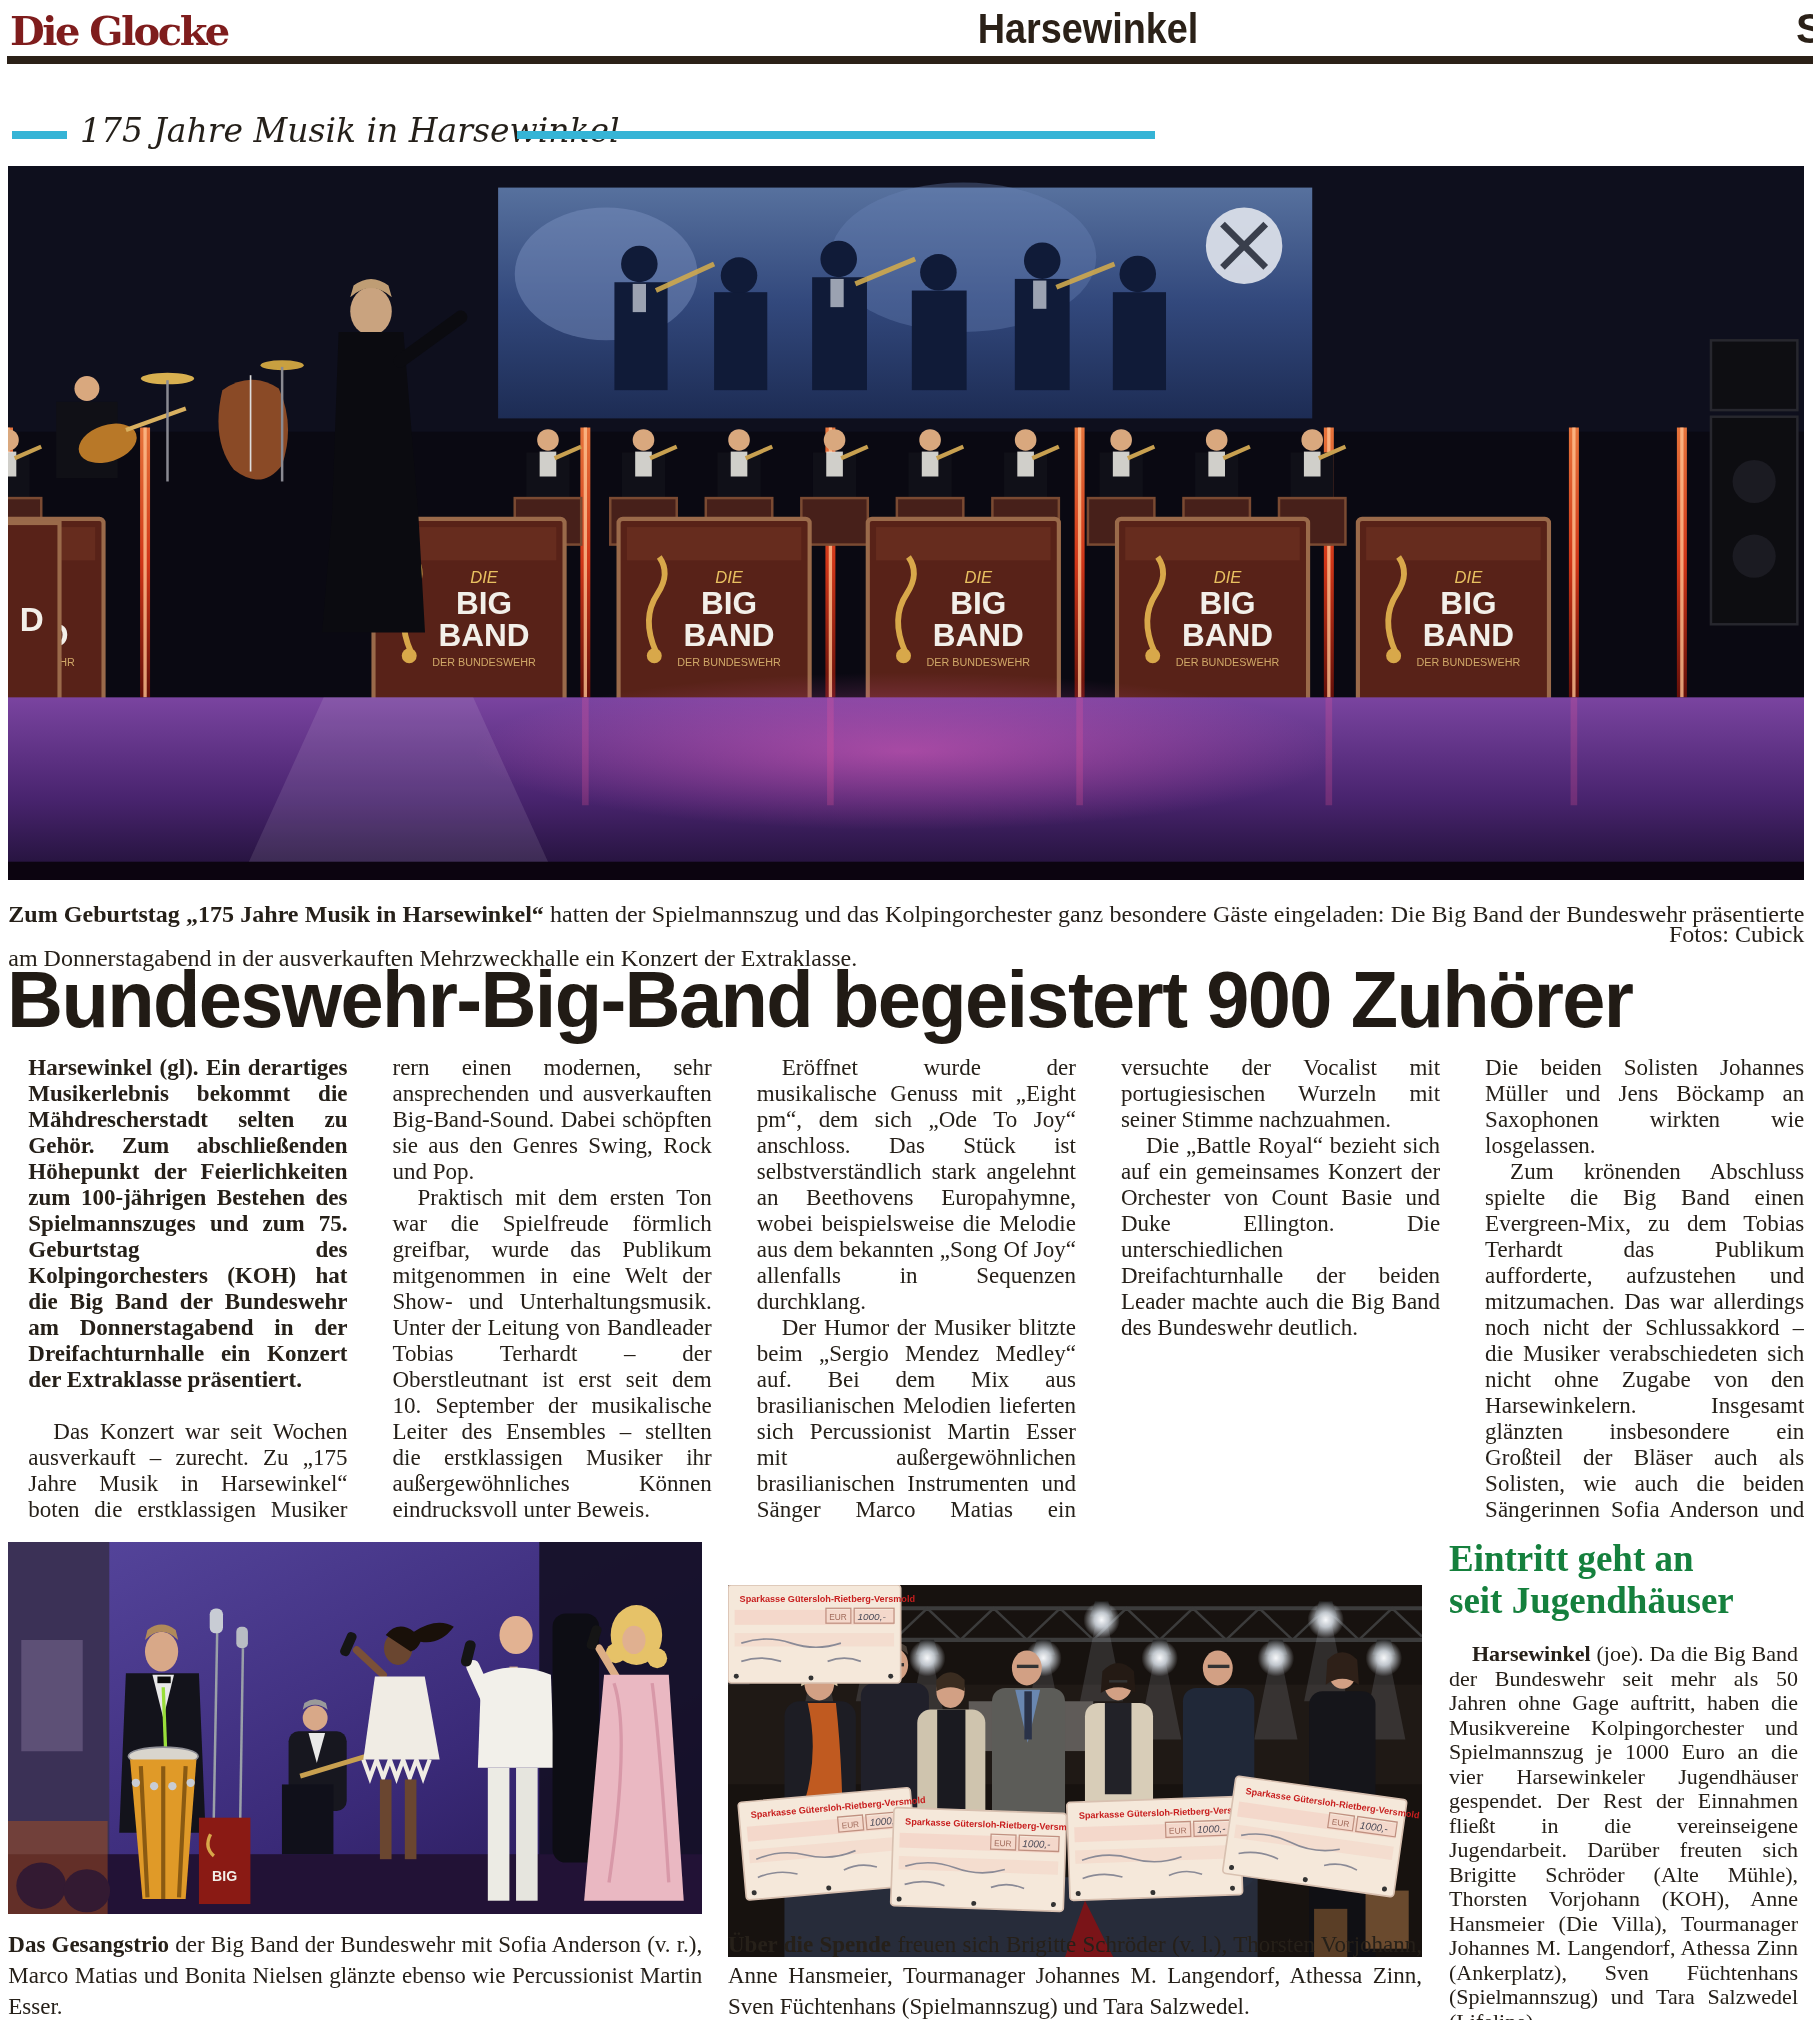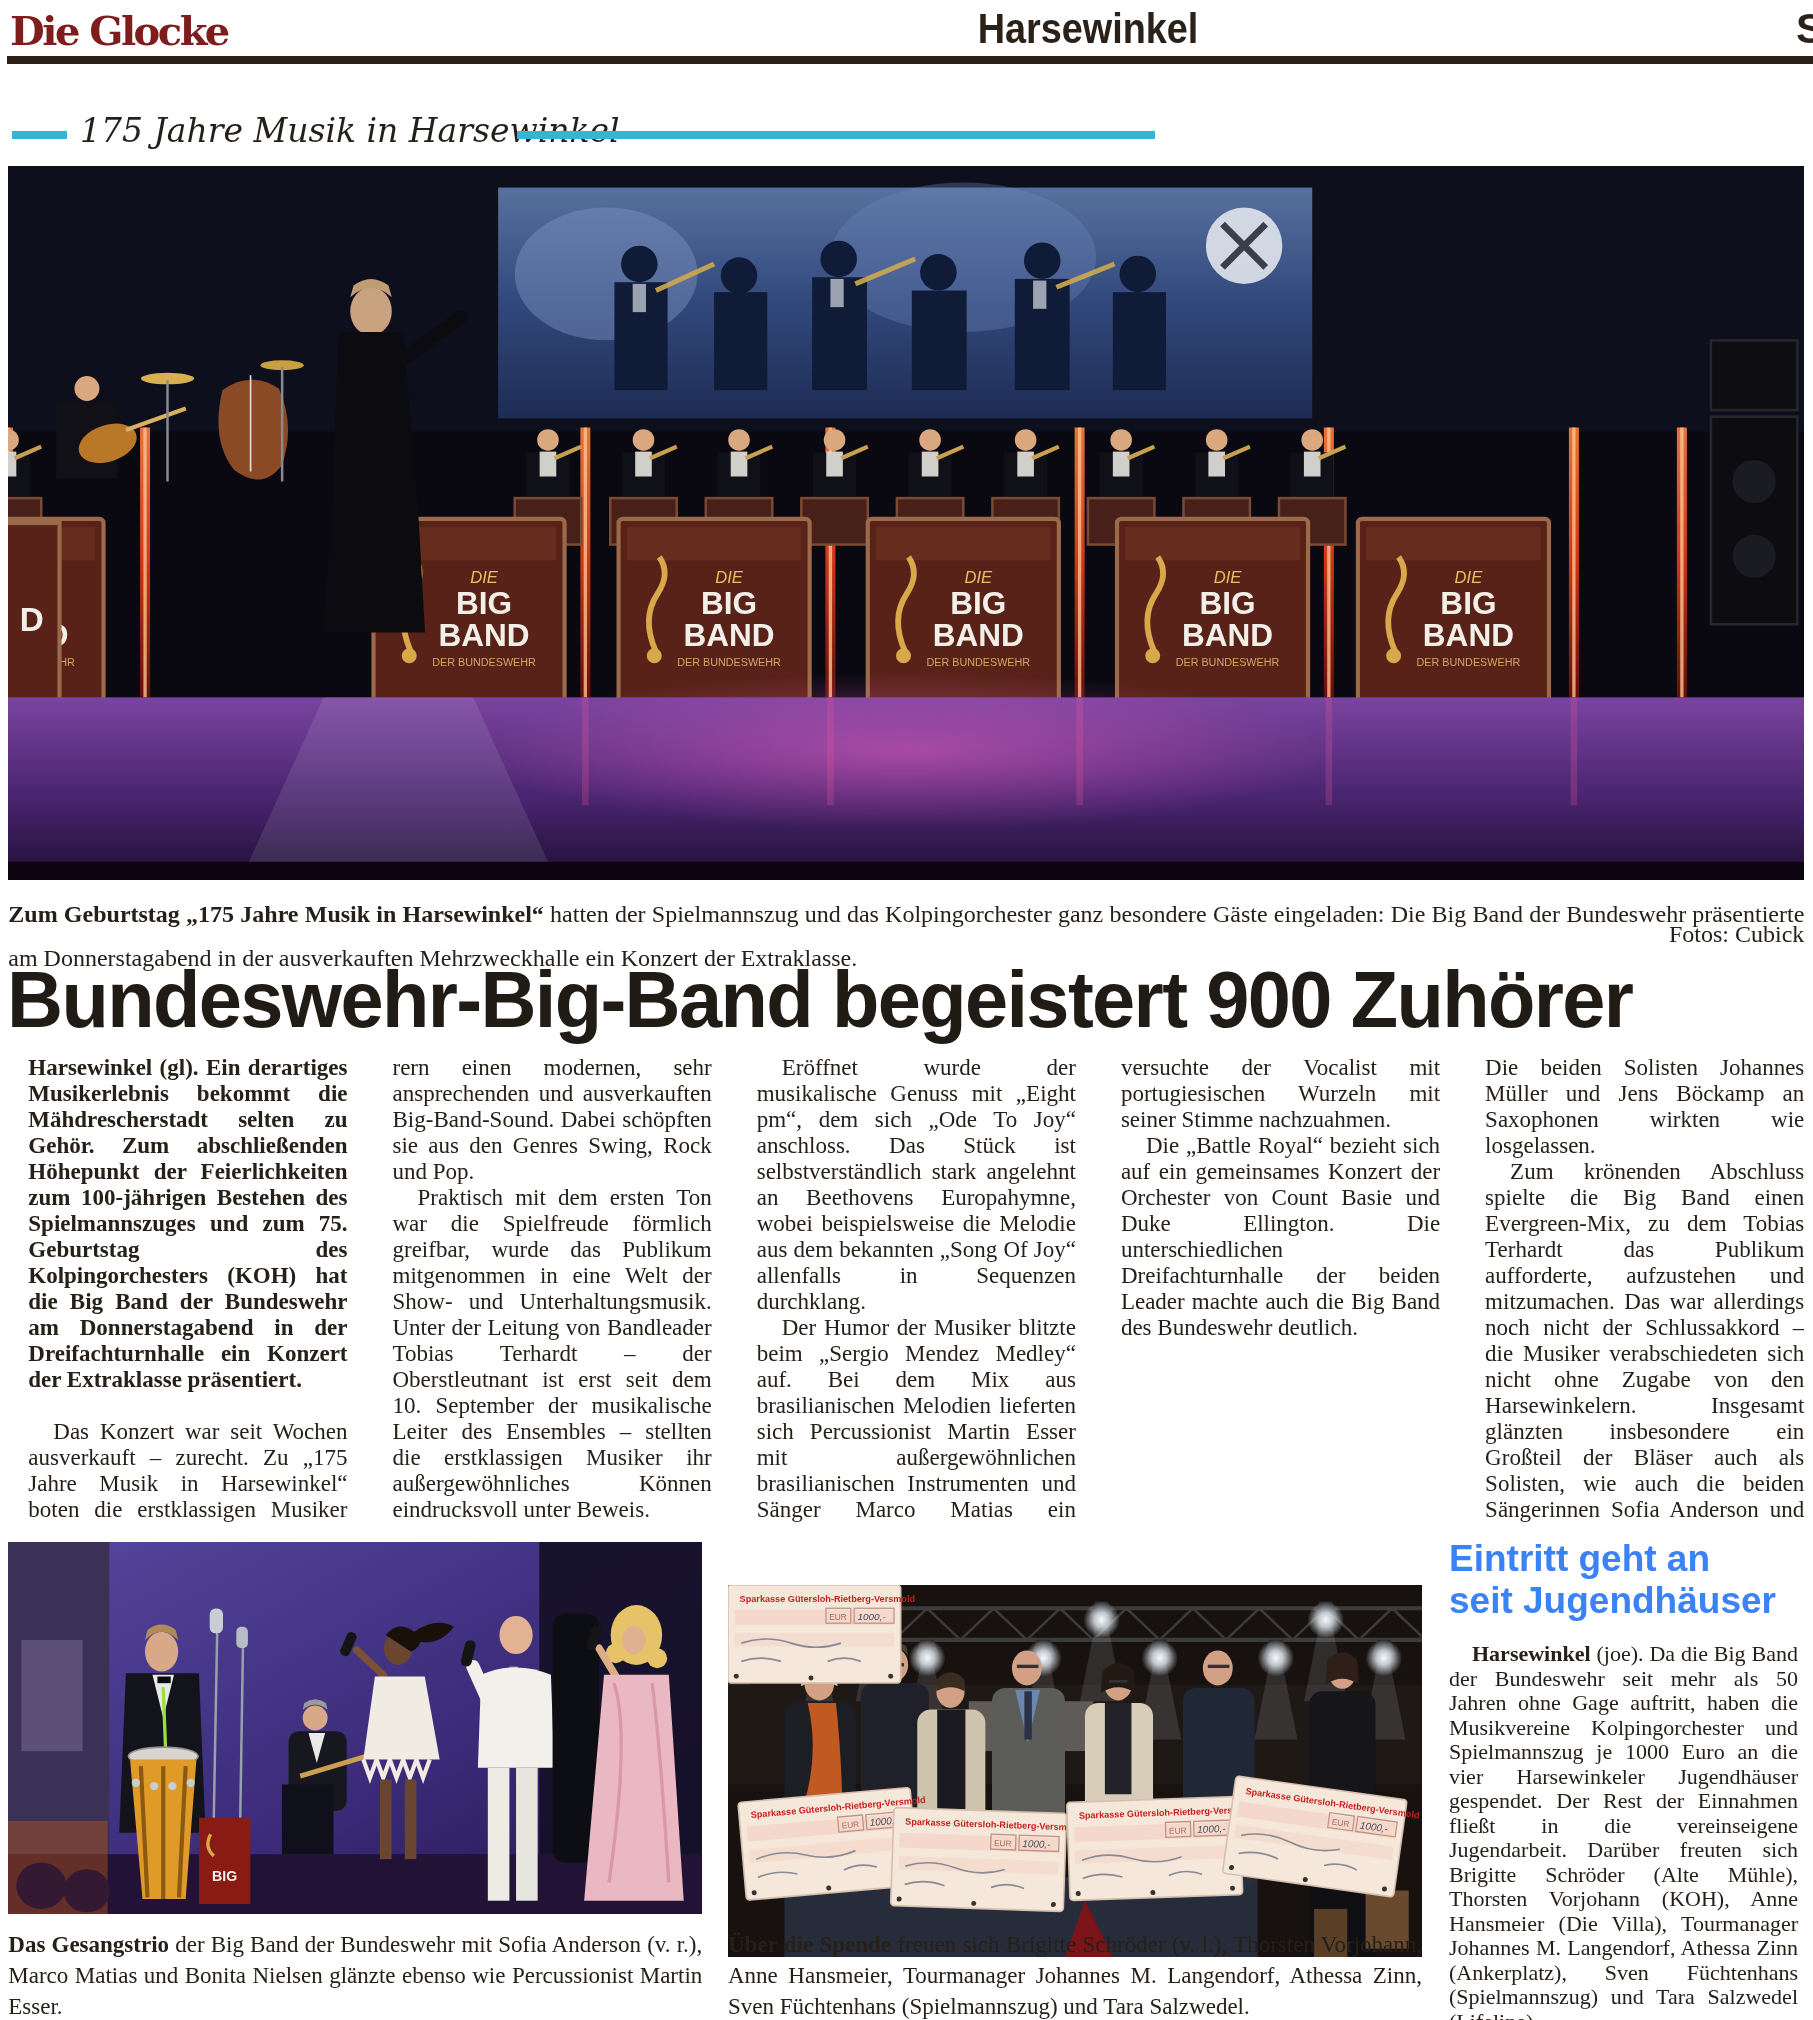--- a/index.html
+++ b/index.html
@@ -37,22 +37,22 @@
             transform:scaleX(.97);transform-origin:left center;color:#211b15;}
   
   .columns{left:8.3px;top:1055px;width:1796px;height:470px;display:flex;gap:25px;overflow:hidden;}
   .col{flex:1 1 0;font-size:23px;line-height:26px;text-align:justify;margin-left:20px;}
   .col p{margin:0;text-indent:25px;}
   .col p.noindent{text-indent:0;}
   .col p.lead-bold{font-weight:bold;margin-bottom:26px;}
   .author{float:right;font-weight:bold;}
   
   .sidebar{left:1449px;top:1538px;width:349px;}
-  .sidebar h2{margin:0 0 20px 0;font-family:Liberation Sans, sans-serif;font-weight:bold;
-              font-size:37px;line-height:42px;color:#3b82f6;}
+  .sidebar h2{margin:0 0 20px 0;font-family:Liberation Serif, serif;font-weight:bold;
+              font-size:37px;line-height:42px;color:#15803d;}
   .sidebar .body{font-size:22px;line-height:24.5px;text-align:justify;text-indent:23px;}
   svg text{font-family:"Liberation Sans",sans-serif;}
 </style>
 </head>
 <body>
 
 <div class="abs masthead">Die Glocke</div>
 <div class="abs page-title">Harsewinkel</div>
 <div class="abs edge-letter">S</div>
 <div class="abs top-rule"></div>

